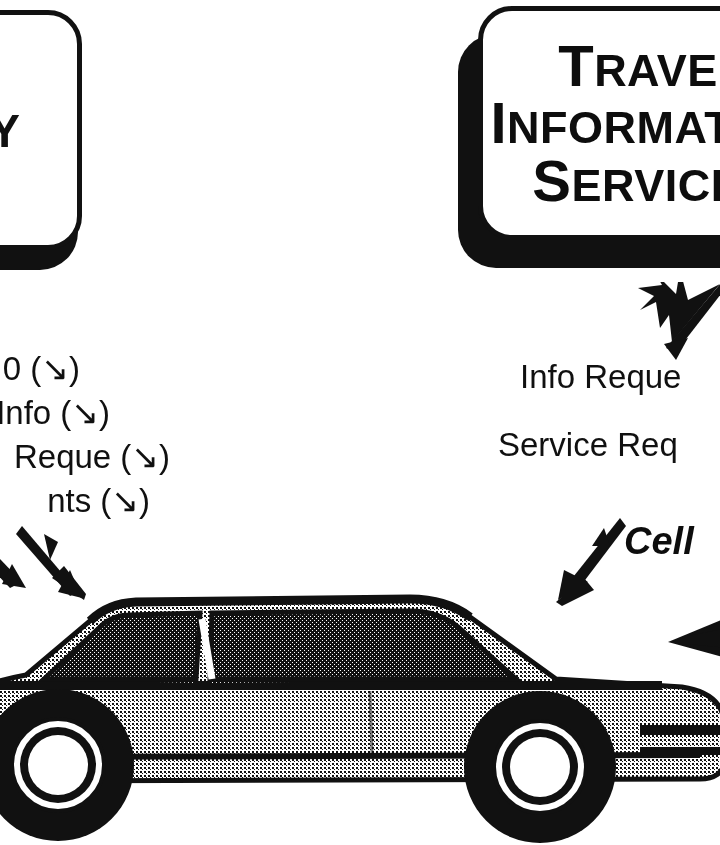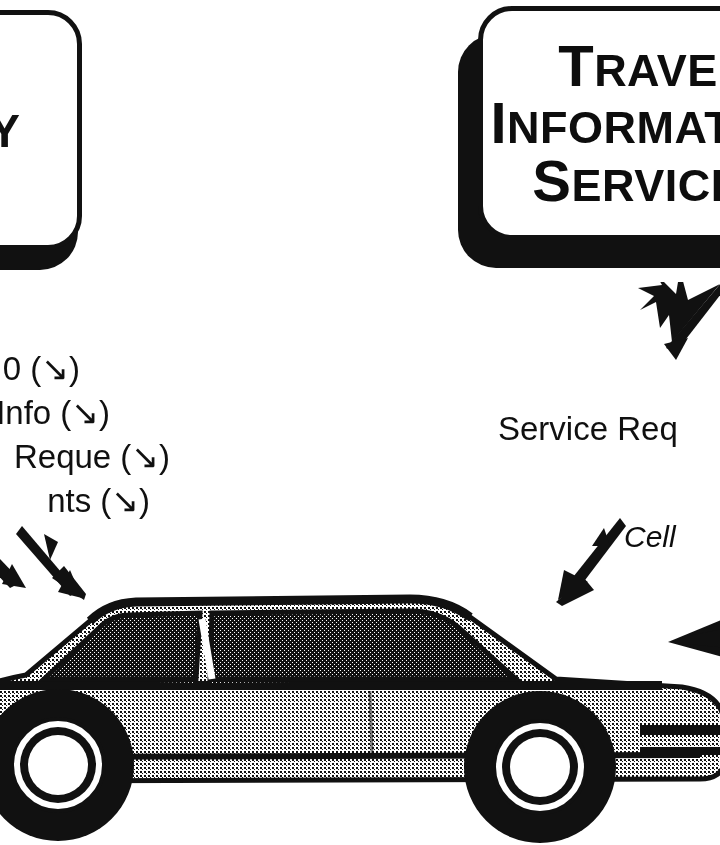--- a/index.html
+++ b/index.html
@@ -104,23 +104,23 @@
     z-index: 4;
   }
   .label-right-col { text-align: left; }
   .label-left-col  { text-align: right; }
 
   
   #label-cell {
     position: absolute;
     left: 624px;
     top: 520px;
-    font-size: 30px;
+    font-size: 38px;
     font-style: italic;
-    font-weight: normal;
+    font-weight: bold;
     white-space: nowrap;
     z-index: 4;
   }
 
   
   .big-arrow { position: absolute; z-index: 5; }
 
   
   #car {
     position: absolute;
@@ -177,21 +177,24 @@
     <path d="M30 14 L44 22 L36 40 Z" fill="#111"></path>
     <path d="M68 78 L44 72 L56 50 Z" fill="#111"></path>
     <path d="M70 80 L38 58 L50 46 L72 74 Z" fill="#111"></path>
   </svg>
 
   <svg class="big-arrow" style="left:-26px; top:532px;" width="56" height="62" viewBox="0 0 56 62">
     <path d="M4 4 L48 50 L36 56 L0 18 Z" fill="#111"></path>
     <path d="M52 56 L28 52 L38 32 Z" fill="#111"></path>
   </svg>
 
-  <div class="label-line label-right-col" style="left:498px; top:412px;">
+  <div class="label-line label-right-col" style="left:520px; top:360px;">
+    <span>Info Reque</span>
+  </div>
+  <div class="label-line label-right-col" style="left:498px; top:428px;">
     <span>Service Req</span>
   </div>
 
   <svg class="big-arrow" style="left:548px; top:512px;" width="80" height="96" viewBox="0 0 80 96">
     <path d="M72 6 L18 74 L28 80 L78 14 Z" fill="#111"></path>
     <path d="M56 16 L62 34 L44 34 Z" fill="#111"></path>
     <path d="M10 88 L16 58 L40 70 Z" fill="#111"></path>
     <path d="M8 90 L36 66 L46 78 L14 94 Z" fill="#111"></path>
   </svg>
 

